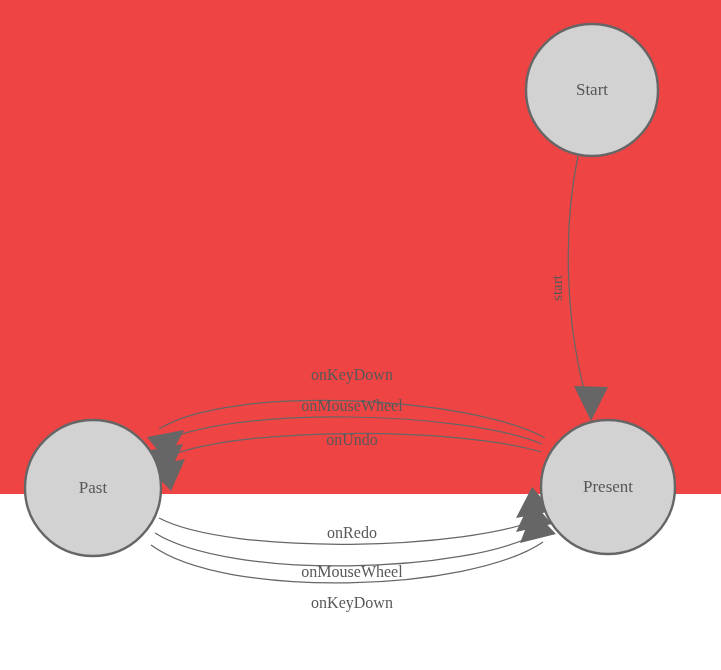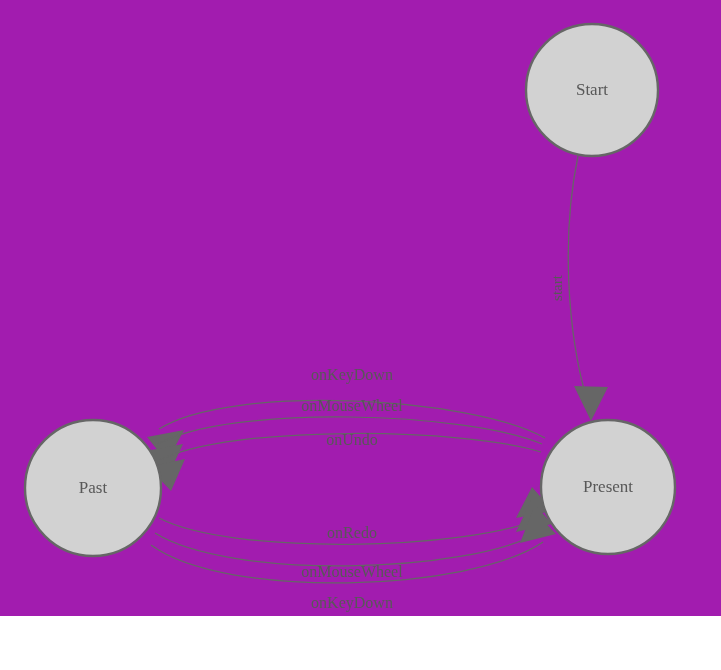--- a/index.html
+++ b/index.html
@@ -9,22 +9,22 @@
   }
   body {
     width: 721px;
     height: 670px;
     overflow: hidden;
     font-family: "Liberation Serif", "DejaVu Serif", serif;
   }
   #diagram-root {
     position: relative;
     width: 721px;
-    height: 616px;
-    background: #a21caf;
+    height: 494px;
+    background: #ef4444;
   }
   svg#state-diagram {
     display: block;
     width: 721px;
     height: 670px;
   }
   .node-circle {
     fill: #d2d2d2;
     stroke: #666666;
     stroke-width: 2.4;

